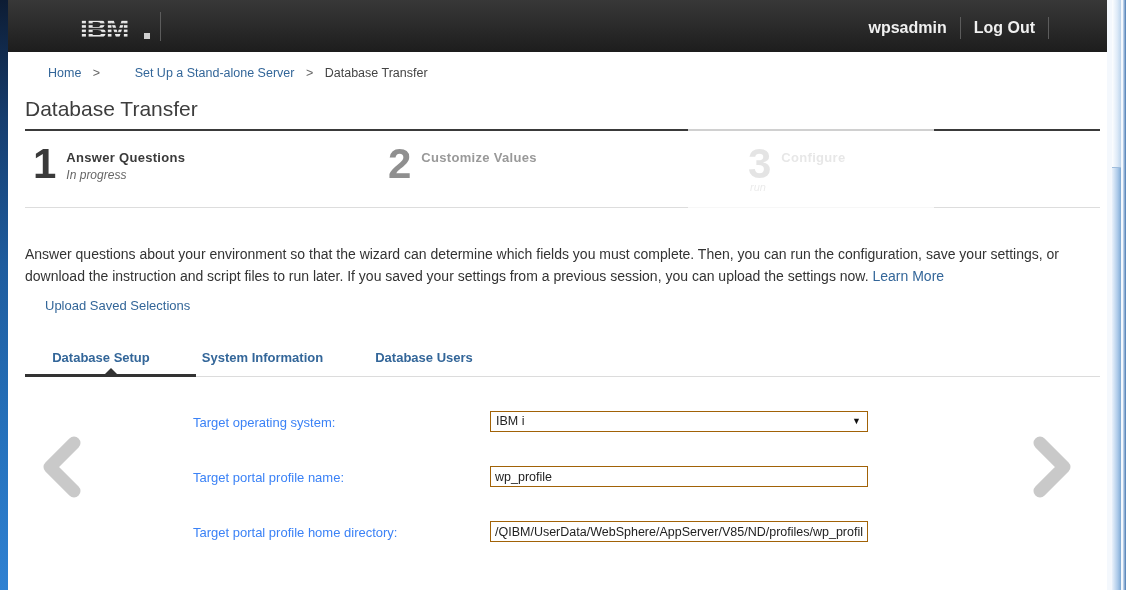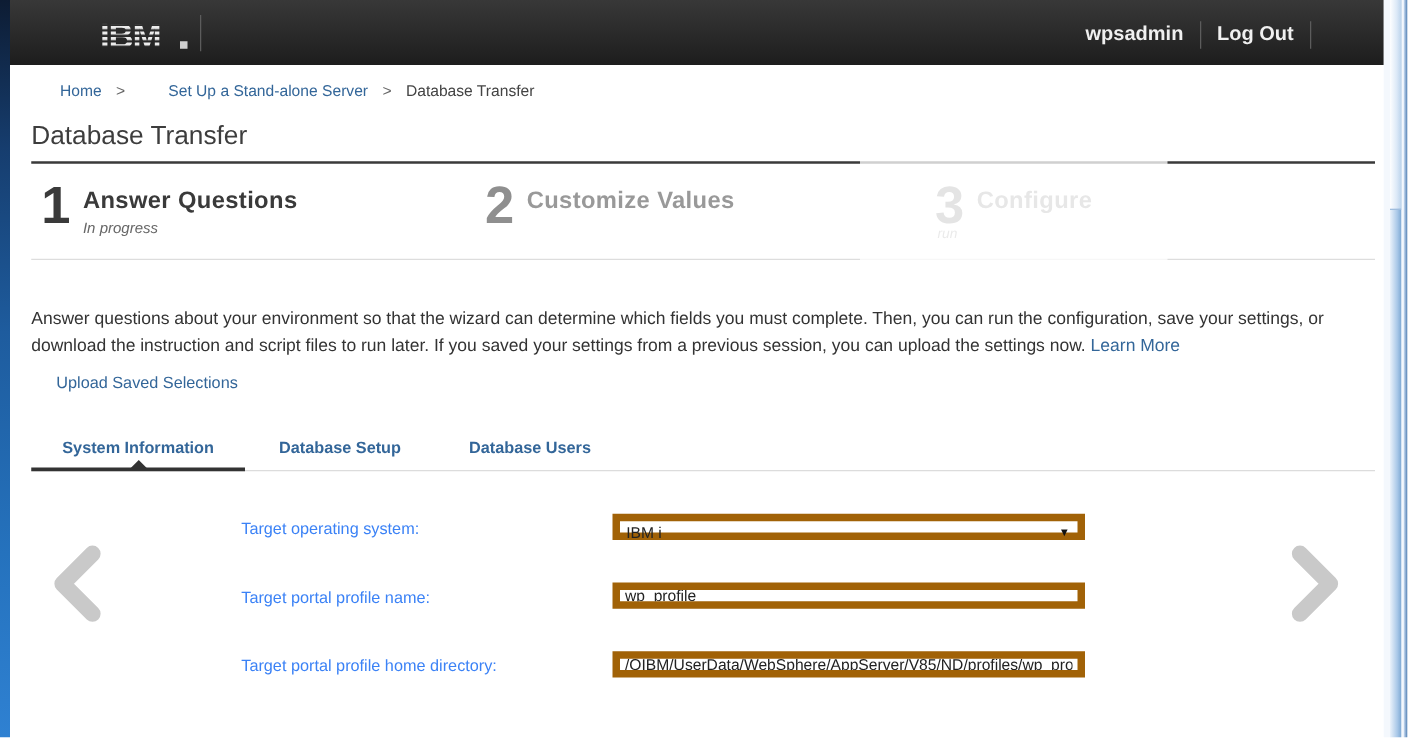--- a/index.html
+++ b/index.html
@@ -52,21 +52,21 @@
   .breadcrumb a { color:#336699; text-decoration:none; cursor:pointer;margin-left:23px; }
   .breadcrumb .sep { color:#666; margin:0 8px; }
   .breadcrumb .current { color:#444; }
   
   .page-title { position:absolute; left:25px; top:97px; font-size:21px; font-weight:400; color:#3d3d3d; }
   .title-rule { position:absolute; left:25px; top:129px; width:1075px; height:2px; background:#3a3a3a; }
   
   .step { position:absolute; top:143px; display:flex; }
   .step .num { font-size:42px; line-height:42px; font-weight:bold; }
   .step .texts { margin-left:10px; padding-top:7px; }
-  .step .label { font-size:19px; font-weight:bold; letter-spacing:0.3px;text-align:center; }
+  .step .label { font-size:13px; font-weight:bold; letter-spacing:0.3px;text-align:center; }
   .step .status { font-size:12px; font-style:italic; color:#666; margin-top:3px; }
   .step-1 { left:33px; } .step-1 .num, .step-1 .label { color:#3a3a3a; }
   .step-2 { left:388px; } .step-3 { left:748px; }
   .step-2 .num, .step-3 .num { color:#8f8f8f; }
   .step-2 .label, .step-3 .label { color:#999; }
   .step-3 .artifact-text {
     position:absolute; left:2px; top:38px; font-size:11px; font-style:italic; color:#a9a9a9;
   }
   .steps-rule { position:absolute; left:25px; top:207px; width:1075px; height:1px; background:#dddddd; }
   .artifact-overlay {
@@ -83,21 +83,21 @@
   .tab-1 { width:171px; } .tab-2 { width:152px; } .tab-3 { width:152px; }
   .tabs-rule { position:absolute; left:25px; top:376px; width:1075px; height:1px; background:#dcdcdc; }
   .active-underline { position:absolute; left:25px; top:374px; width:171px; height:3px; background:#333; }
   .active-caret {
     position:absolute; left:104px; top:368px; width:0; height:0;
     border-left:7px solid transparent; border-right:7px solid transparent; border-bottom:7px solid #333;
   }
   
   .field-label { position:absolute; left:193px; font-size:13px; color:#3b82f6; }
   .lbl-0 { top:415px; } .lbl-1 { top:470px; } .lbl-2 { top:525px; }
-  .ctl { position:absolute; left:490px; width:378px; height:21px; border:6px solid #a16207; background:#fff;
+  .ctl { position:absolute; left:490px; width:378px; height:21px; border:1px solid #a16207; background:#fff;
          font-size:12.5px; color:#222; font-family:"Liberation Sans", sans-serif; }
   .ctl-0 { top:411px; line-height:19px; padding-left:5px; cursor:pointer; }
   .ctl-0 .arrow { position:absolute; right:6px; top:0; font-size:9px; line-height:19px; color:#111; }
   .ctl-1 { top:466px; padding:0 4px; }
   .ctl-2 { top:521px; padding:0 4px; }
   input.ctl { outline:none; }
   
   .pager { position:absolute; top:435px; width:52px; height:64px; background:none; border:none; cursor:pointer; }
   .pager-prev { left:36px; } .pager-next { left:1026px; }
 </style>
@@ -167,22 +167,22 @@
 <div class="steps-rule"></div>
 <div class="artifact-overlay"></div>
 
 <p class="intro"><span>Answer questions about your environment so that the wizard can determine which fields you must complete. Then, you can run the configuration, save your settings, or download the instruction and script files to run later. If you saved your settings from a previous session, you can upload the settings now.</span>
   <a>Learn More</a>
 </p>
 
 <a class="upload-link">Upload Saved Selections</a>
 
 <div class="tabs">
+  <div class="tab tab-2">Database Setup</div>
   <div class="tab tab-1">System Information</div>
-  <div class="tab tab-2">Database Setup</div>
   <div class="tab tab-3">Database Users</div>
 </div>
 <div class="tabs-rule"></div>
 <div class="active-underline"></div>
 <div class="active-caret"></div>
 
 <label class="field-label lbl-0">Target operating system:</label>
 <div class="ctl ctl-0">
   <span>IBM i</span>
   <span class="arrow">▼</span>

